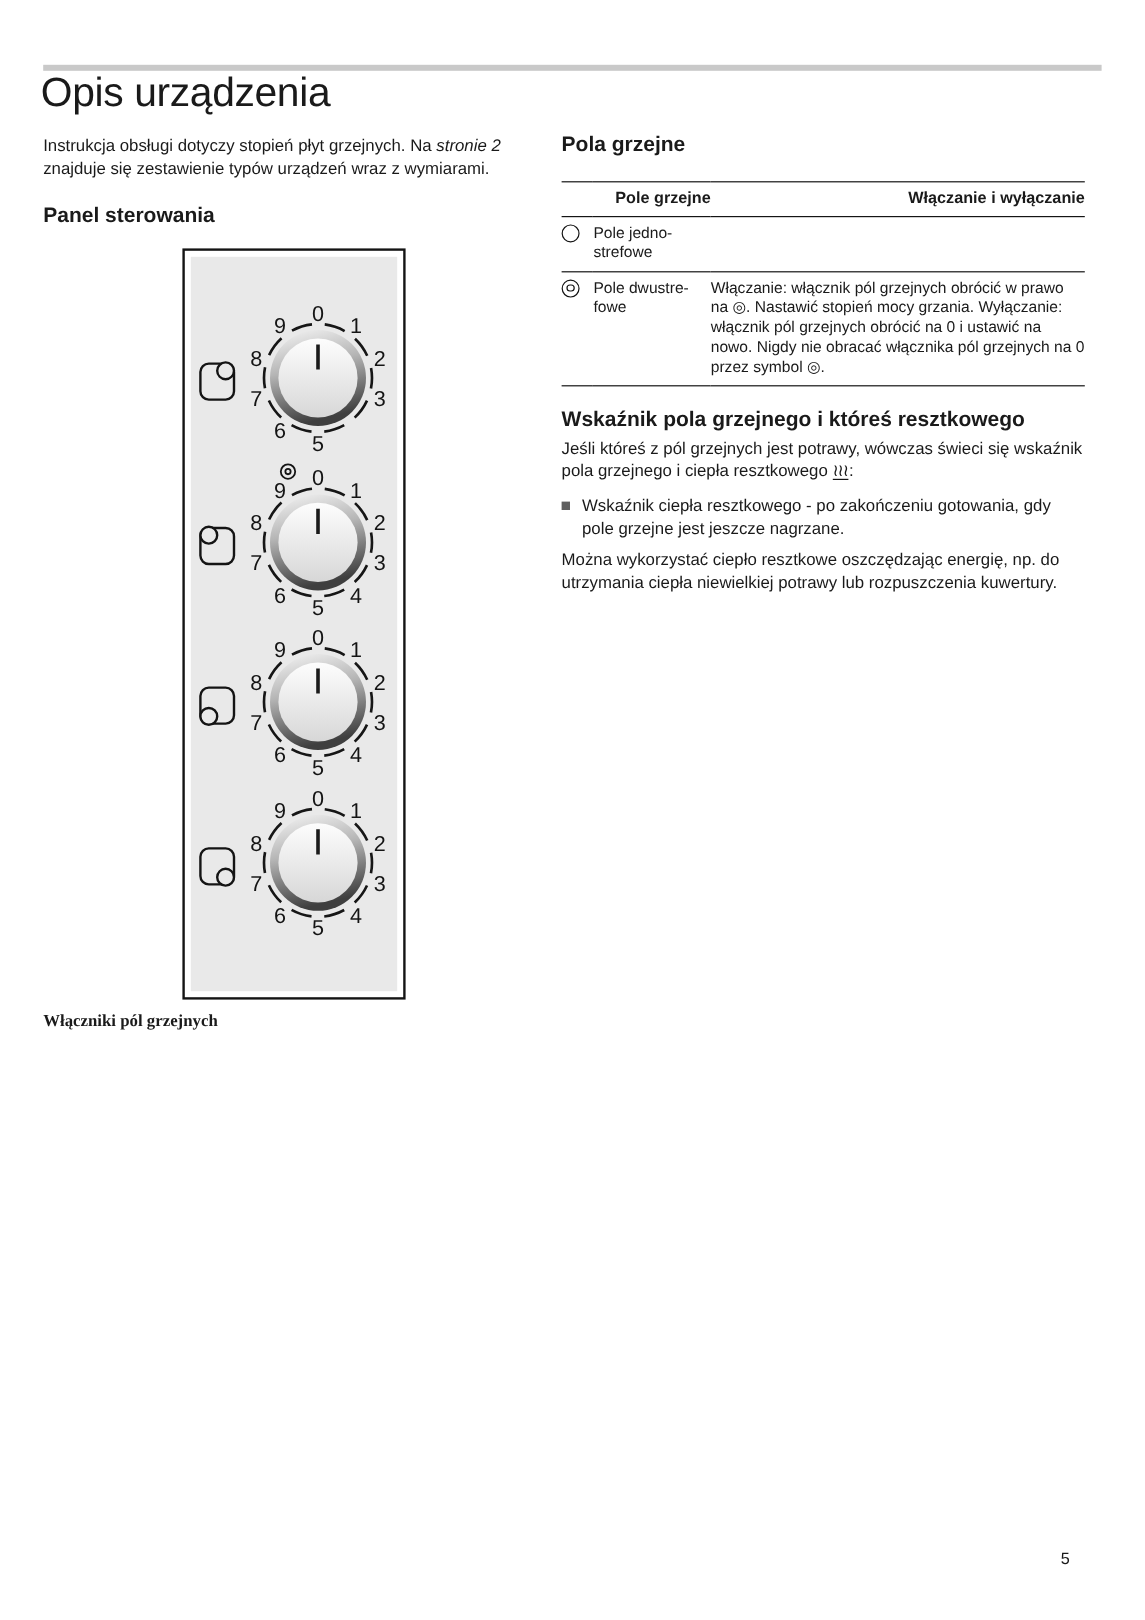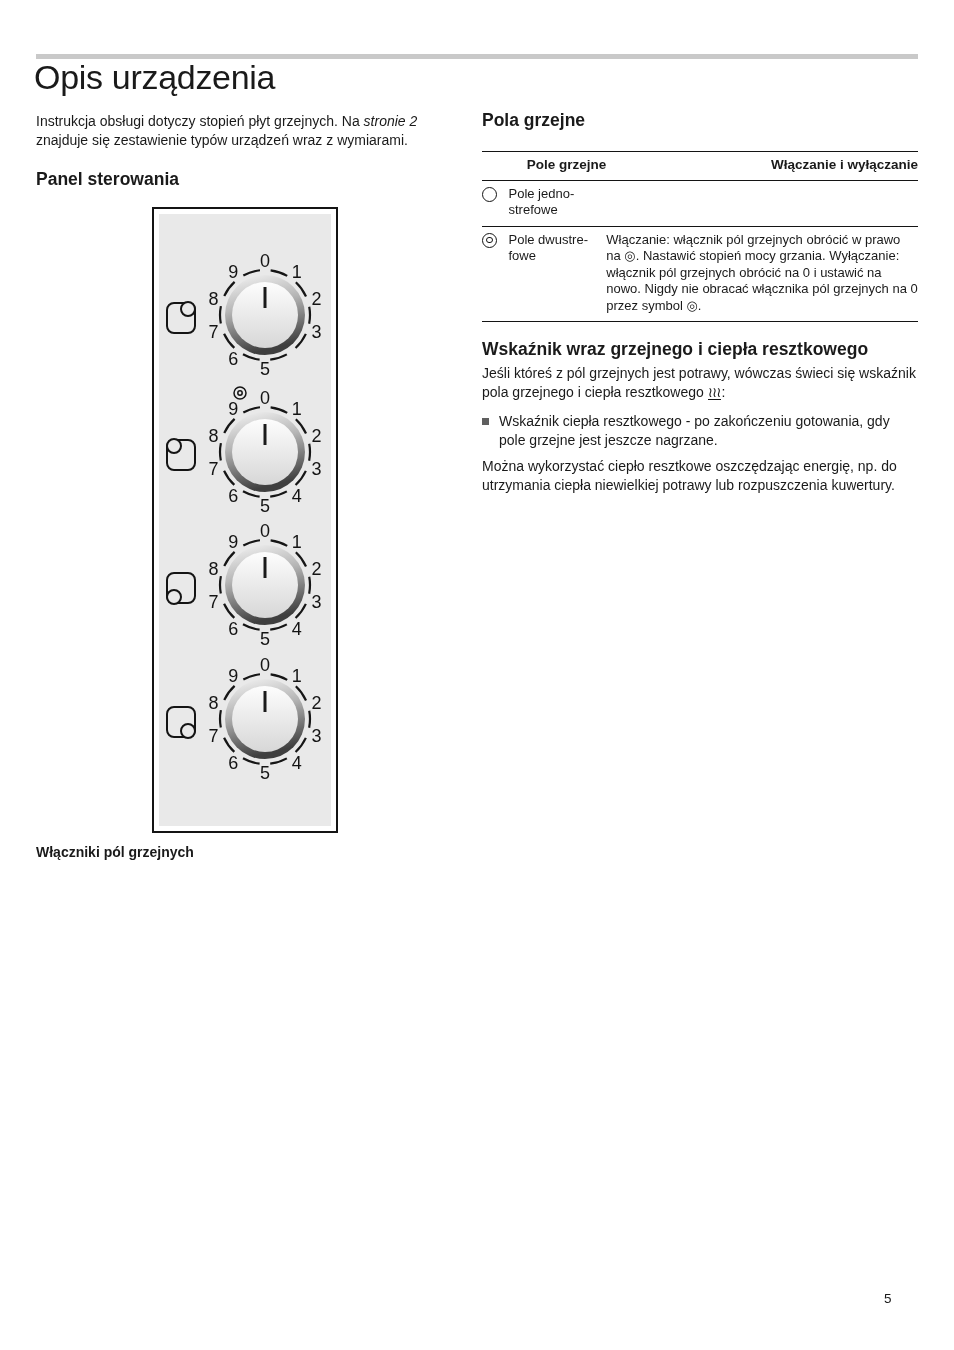--- a/index.html
+++ b/index.html
@@ -5,36 +5,36 @@
   html,body{margin:0;padding:0;}
   body{
     width:954px;height:1350px;position:relative;background:#ffffff;
     font-family:"Liberation Sans", sans-serif;color:#1a1a1a;
     -webkit-font-smoothing:antialiased;
   }
   .topbar{position:absolute;left:36px;top:54px;width:882px;height:5px;background:#c9c9c9;}
   .page-title{position:absolute;left:34px;top:58px;margin:0;font-size:34px;font-weight:normal;letter-spacing:-0.3px;}
 
   .col-left{position:absolute;left:36px;top:112px;width:406px;}
-  .col-right{position:absolute;left:482px;top:109px;width:436px;}
+  .col-right{position:absolute;left:468px;top:109px;width:436px;}
 
   p.body{margin:0;font-size:14px;line-height:19px;}
   .it{font-style:italic;}
 
   h2.sec{margin:18px 0 0 0;font-size:17.5px;line-height:22px;font-weight:bold;}
 
   
   .panel{
     position:relative;margin:17px 0 0 116px;width:172px;height:612px;
     border:2px solid #141414;background:#ffffff;padding:5px;
   }
   .panel-inner{position:relative;width:172px;height:612px;background:#e9e9e9;}
   .panel-inner svg{display:block;}
 
-  .caption-head{margin:10px 0 0 0;font-size:14px;line-height:18px;font-weight:bold;}
+  .caption-head{margin:10px 0 0 0;font-size:14px;line-height:18px;font-weight:bold;font-family:Liberation Serif, serif;}
   .caption-text{margin:5px 0 0 0;}
 
   
   table.zones{border-collapse:collapse;width:436px;margin-top:20px;font-size:13px;line-height:16.5px;}
   table.zones th{
     text-align:right;font-size:13.5px;font-weight:bold;padding:5px 0 6px 0;
     border-top:1.5px solid #141414;border-bottom:1.5px solid #141414;
   }
   table.zones td{vertical-align:top;padding:5px 0 7px 0;border-bottom:1.5px solid #141414;}
   td.cell-sym{width:26px;}
@@ -191,21 +191,21 @@
           <span class="zone-symbol double">
               <span class="inner"></span>
             </span>
         </td>
         <td class="cell-label">Pole dwustre-fowe</td>
         <td class="cell-desc">Włączanie: włącznik pól grzejnych obrócić w prawo na ◎. Nastawić stopień mocy grzania. Wyłączanie: włącznik pól grzejnych obrócić na 0 i ustawić na nowo. Nigdy nie obracać włącznika pól grzejnych na 0 przez symbol ◎.</td>
       </tr>
     </tbody>
   </table>
 
-  <h3 class="sec">Wskaźnik wraz grzejnego i ciepła resztkowego</h3>
+  <h3 class="sec">Wskaźnik pola grzejnego i któreś resztkowego</h3>
   <p class="body" style="margin-top:4px"><span>Jeśli któreś z pól grzejnych jest potrawy, wówczas świeci się wskaźnik pola grzejnego i ciepła resztkowego </span><span class="residual-symbol">≀≀≀</span><span>:</span></p>
 
   <ul class="marks">
     <li>Wskaźnik ciepła resztkowego - po zakończeniu gotowania, gdy pole grzejne jest jeszcze nagrzane.</li>
   </ul>
 
   <p class="body outro">Można wykorzystać ciepło resztkowe oszczędzając energię, np. do utrzymania ciepła niewielkiej potrawy lub rozpuszczenia kuwertury.</p>
 </div>
 
 <div class="page-number">5</div>

